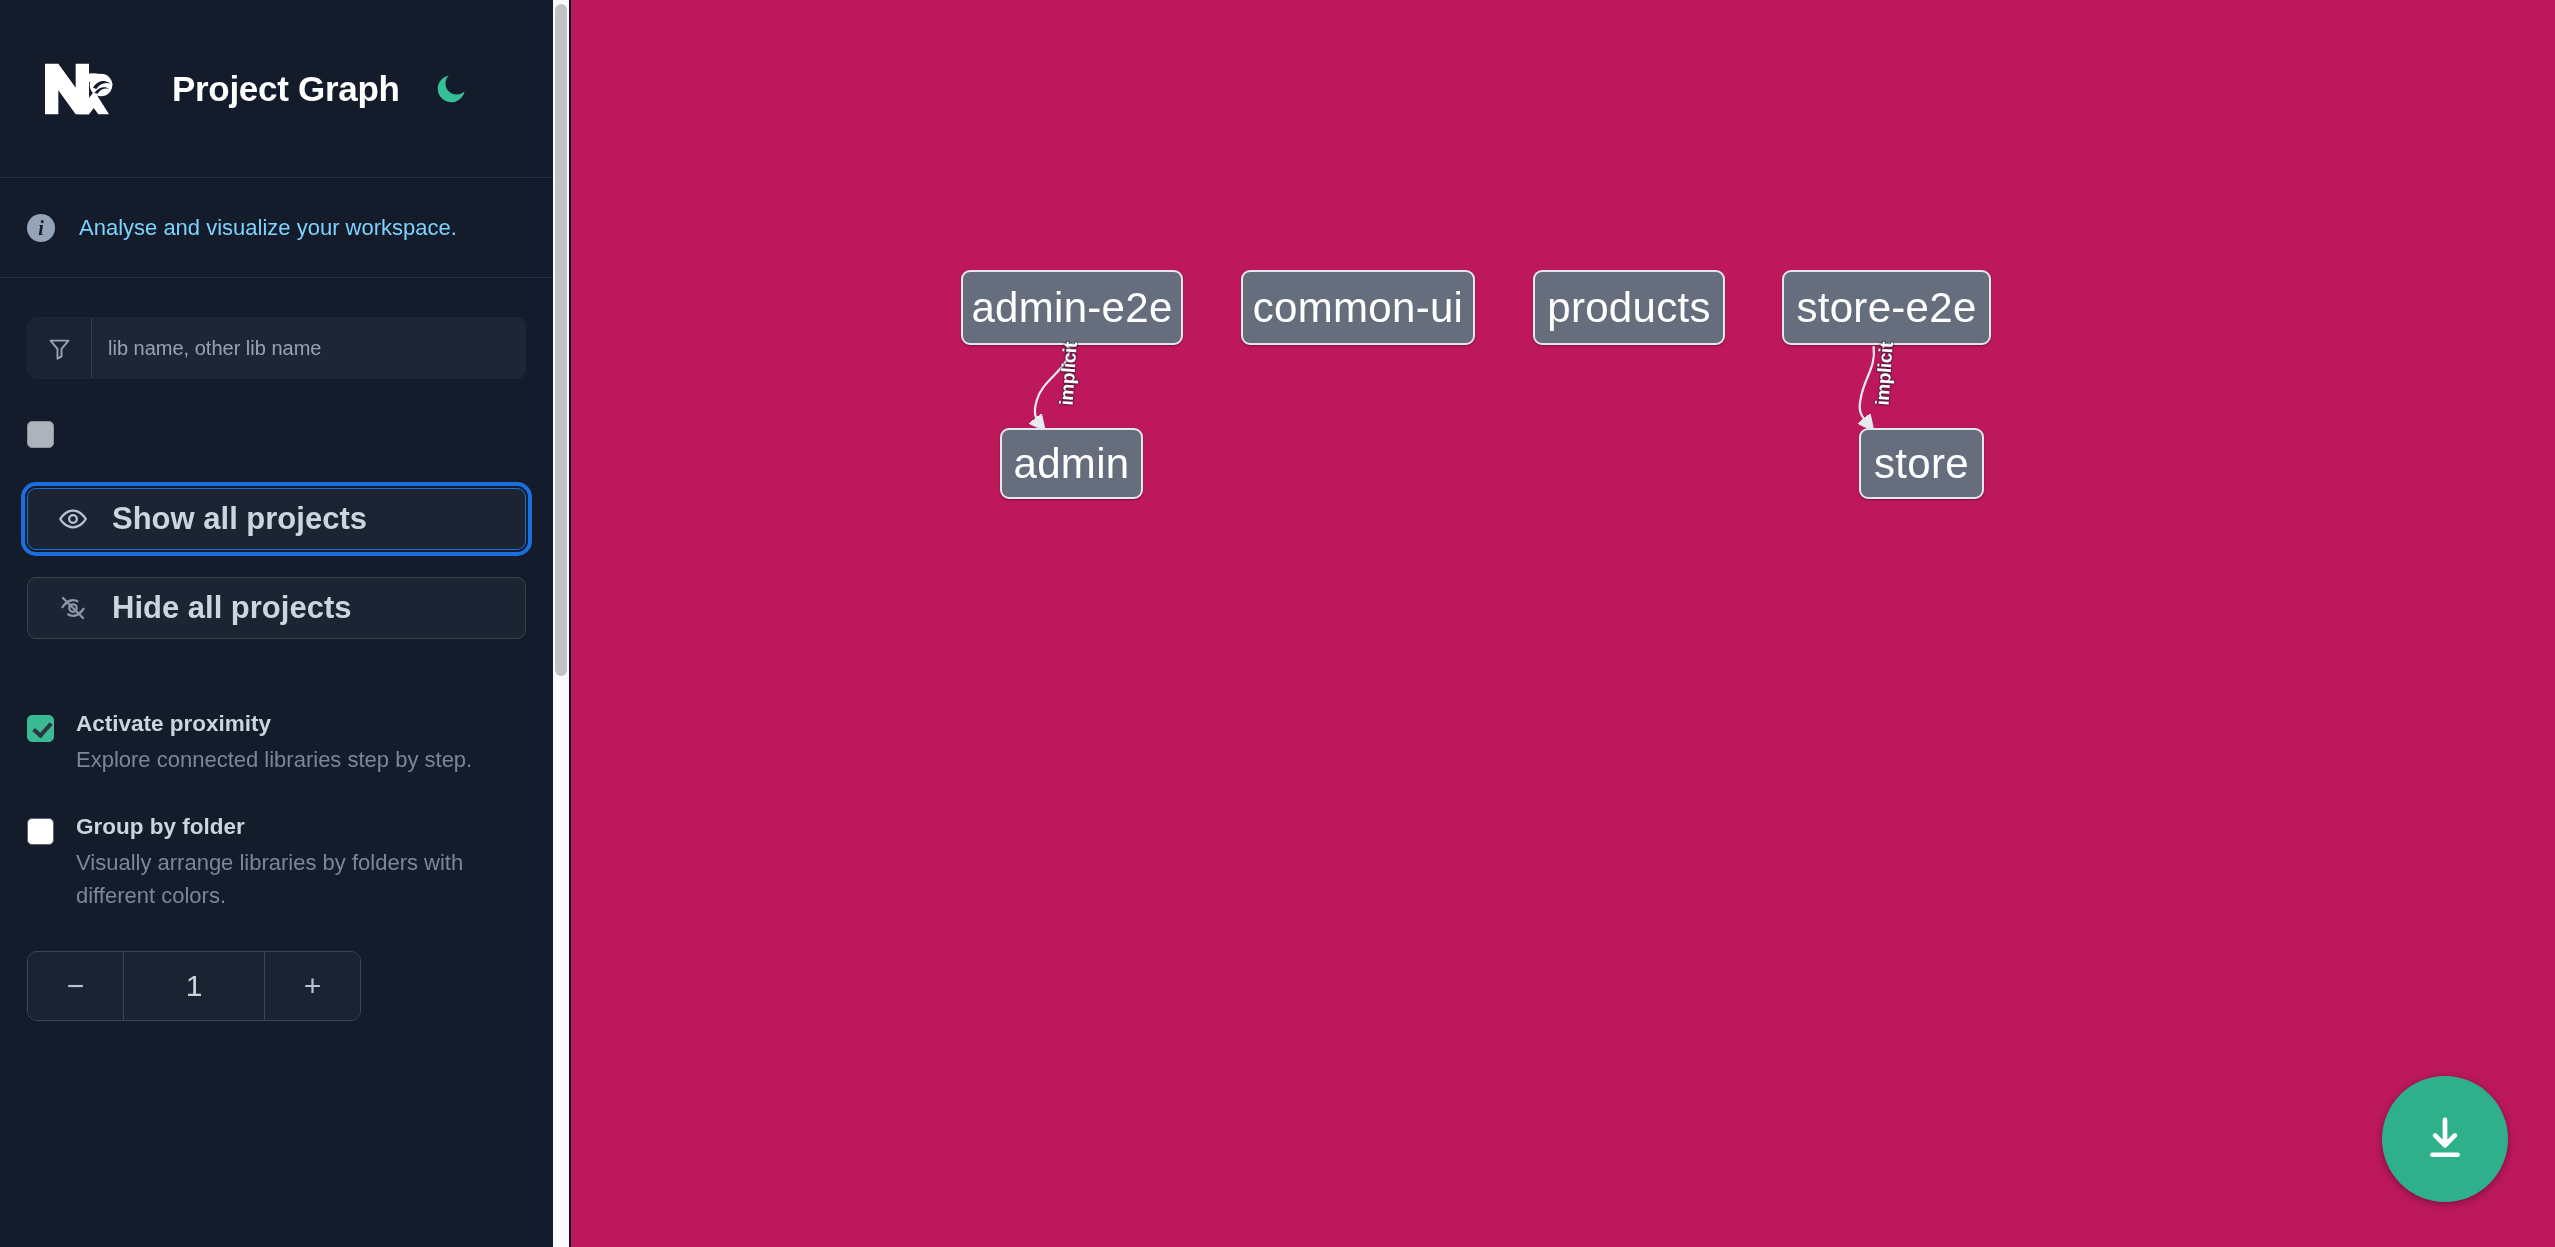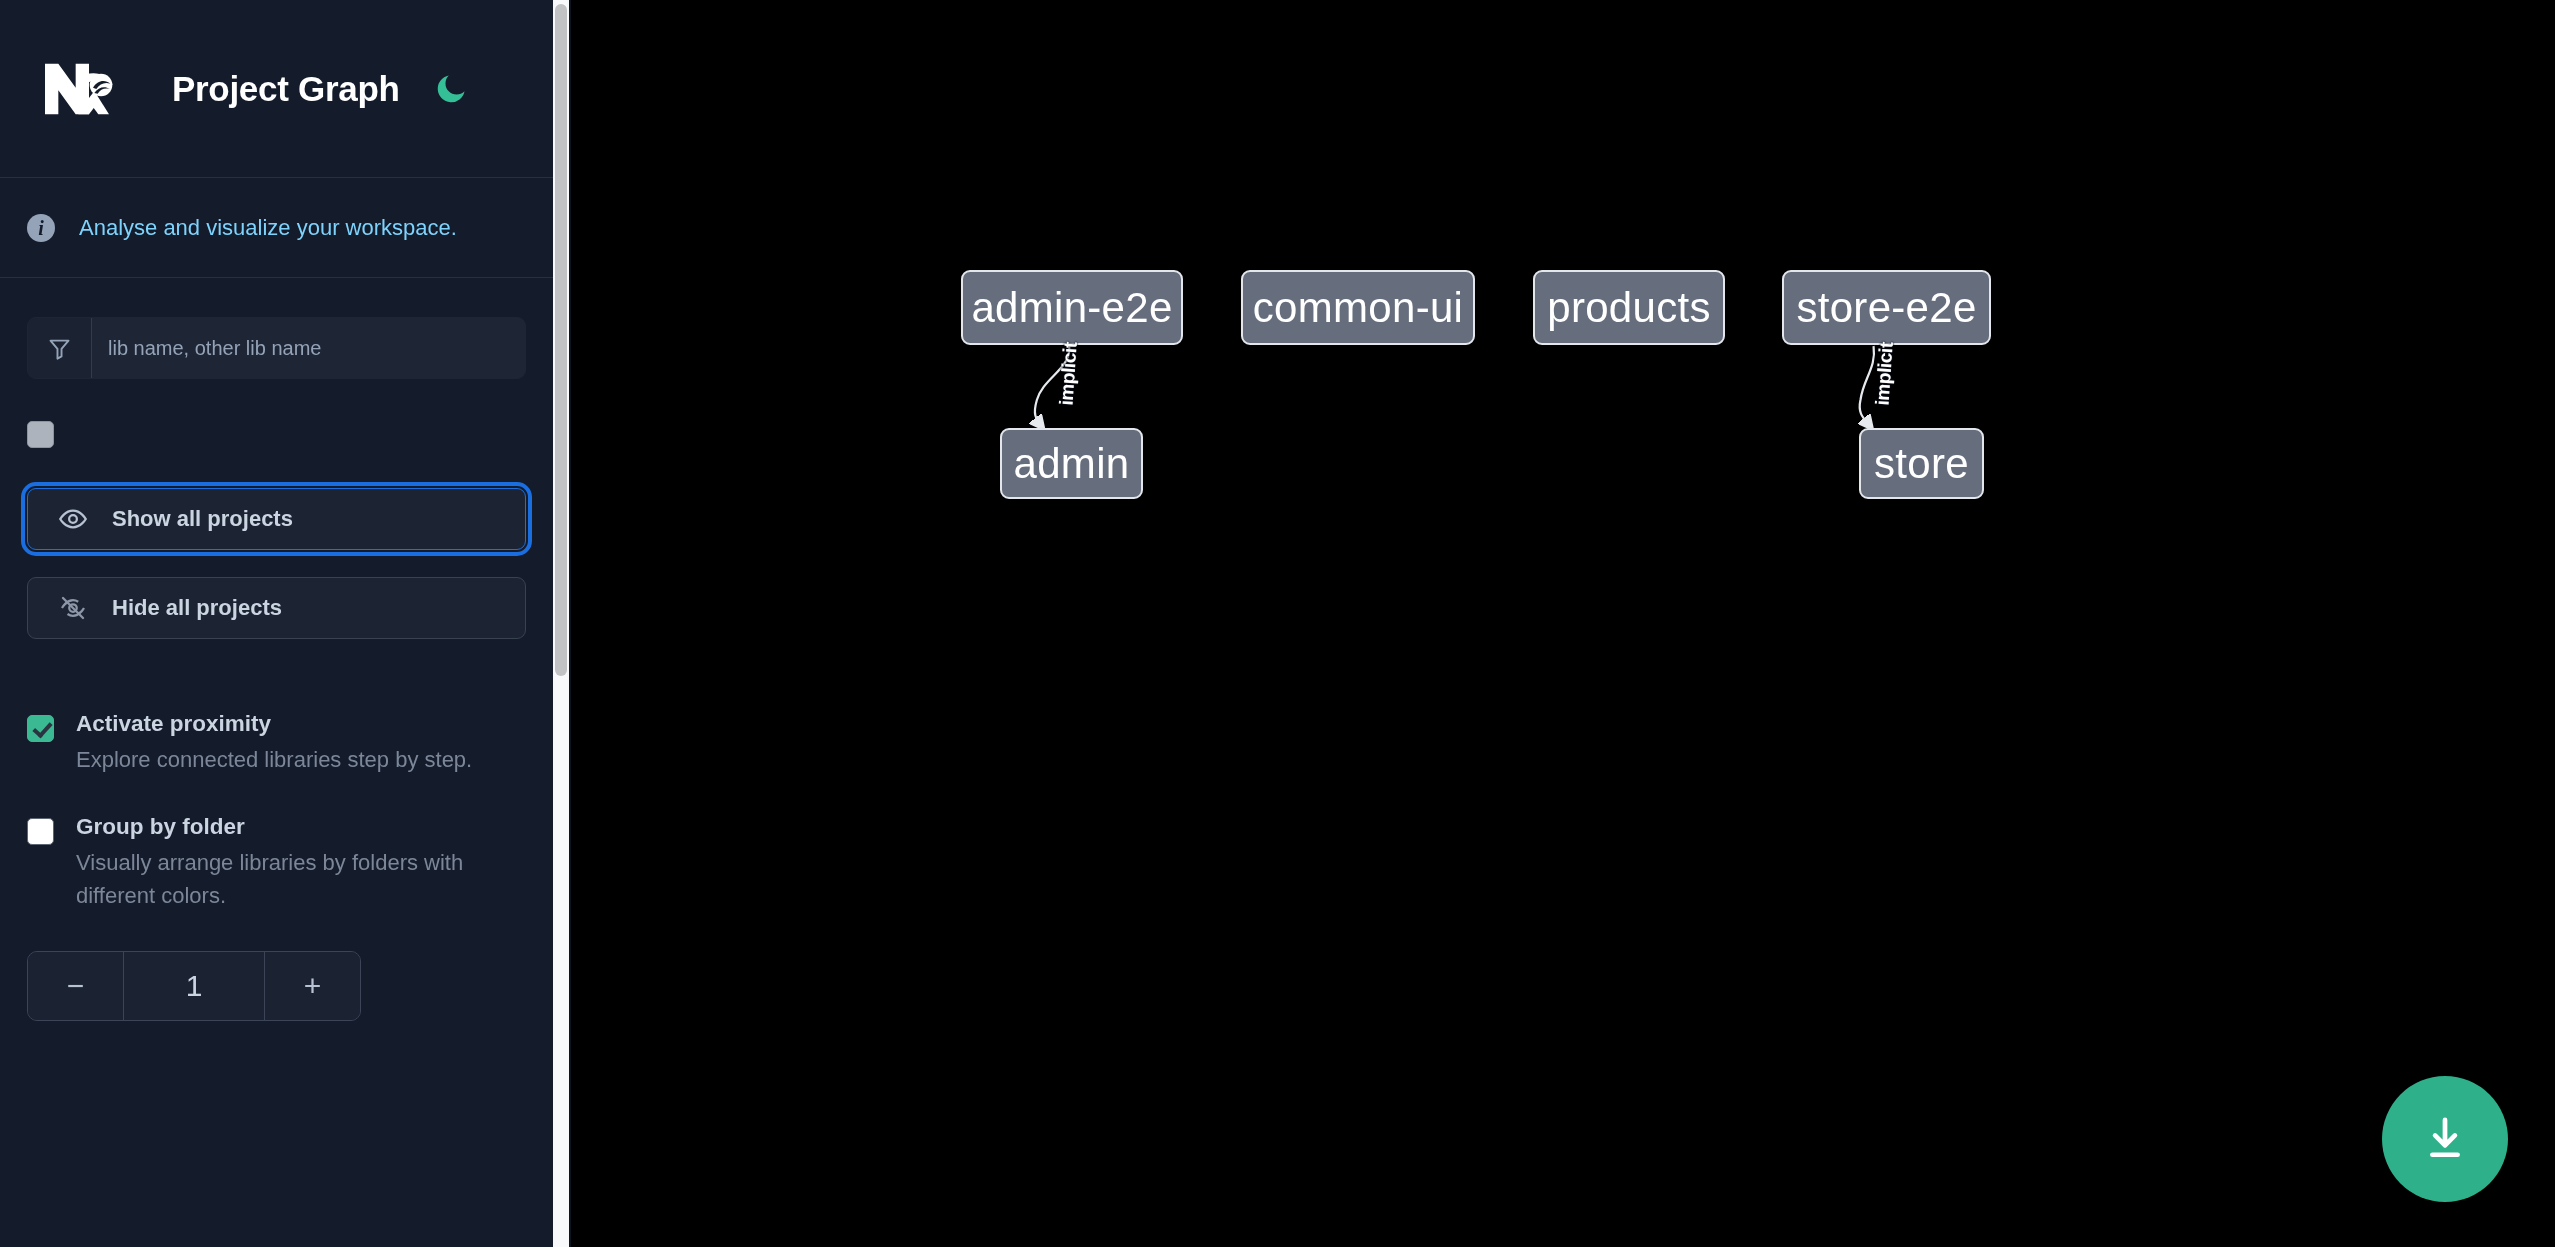--- a/index.html
+++ b/index.html
@@ -190,21 +190,21 @@
   .btn-hide { margin-top: 27px; }
   .btn-icon {
     width: 34px; height: 34px;
     flex: 0 0 34px;
     display: flex;
     align-items: center;
     justify-content: center;
   }
   .btn-label {
     margin-left: 22px;
-    font-size: 22px;
+    font-size: 31px;
     font-weight: 700;
     color: #cbd5e1;
   }
 
   .spacer-30 { height: 34px; }
 
   
   .stepper {
     margin-top: 38px;
     display: flex;
@@ -266,21 +266,21 @@
     height: 1247px;
     background: #0d131f;
     z-index: 30;
   }
 
   
   .canvas {
     position: relative;
     flex: 1 1 auto;
     height: 1247px;
-    background: #000000;
+    background: #be185d;
     overflow: hidden;
   }
 
   .node {
     position: absolute;
     background: #666e7e;
     border: 2.5px solid #e3e7ec;
     border-radius: 9px;
     display: flex;
     align-items: center;

